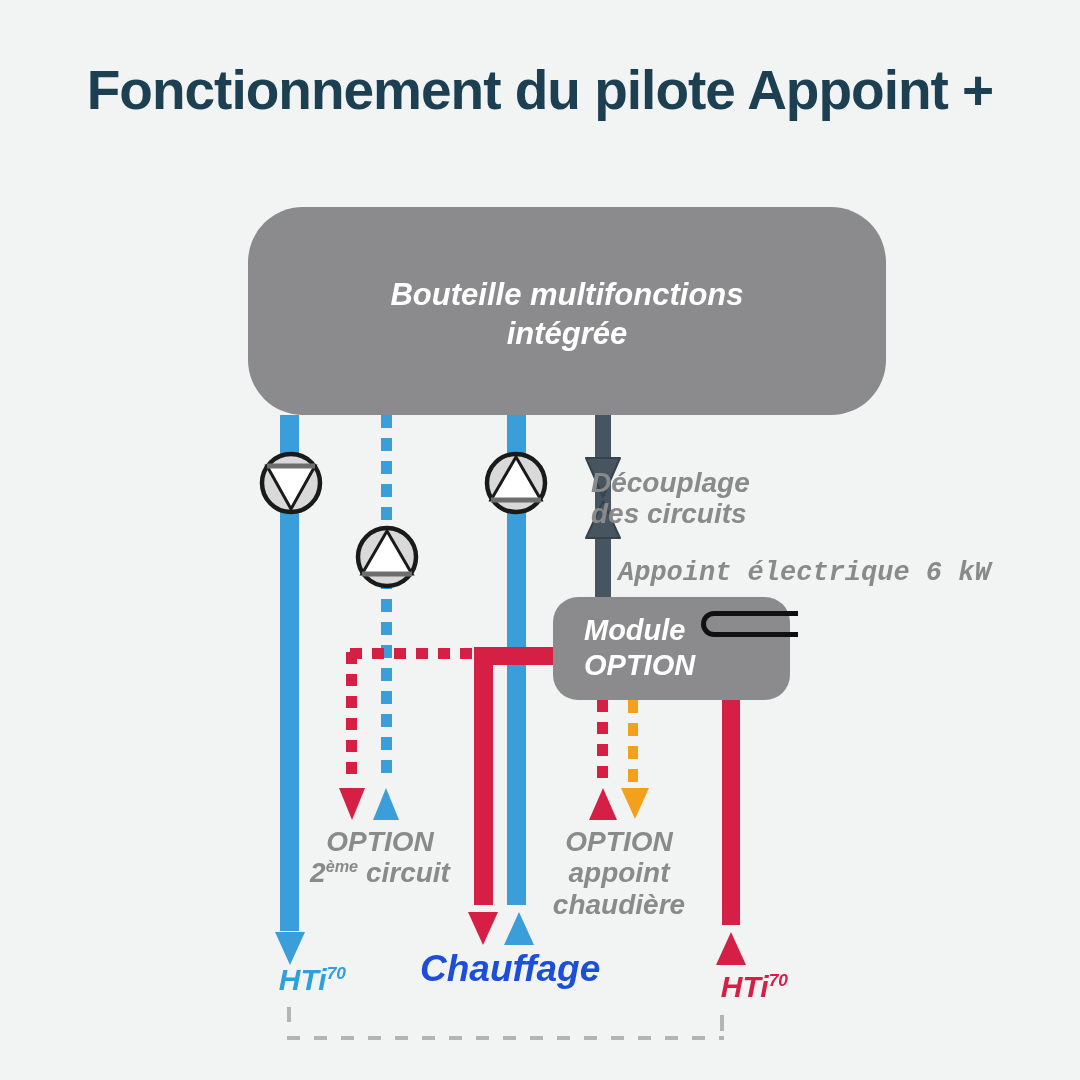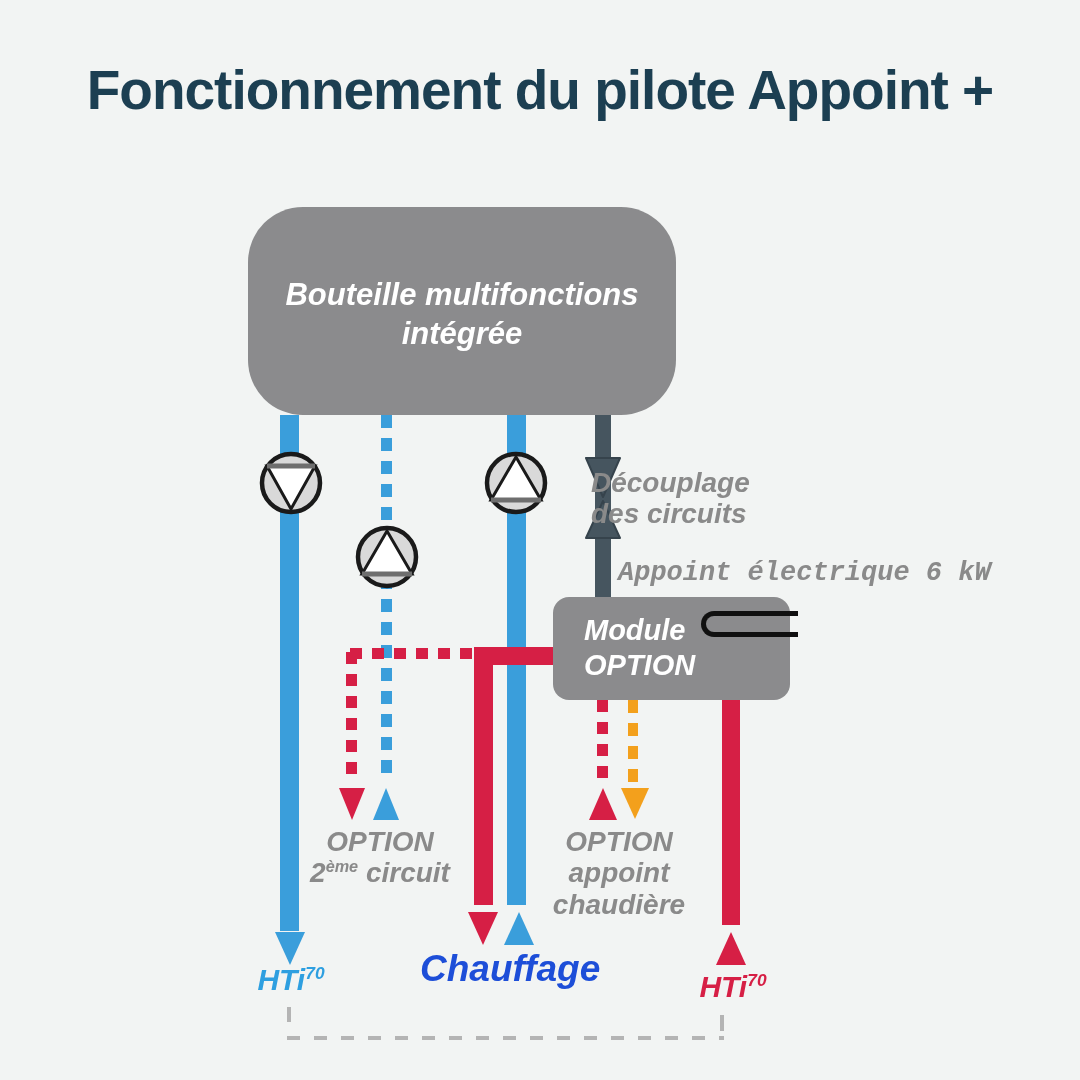--- a/index.html
+++ b/index.html
@@ -15,29 +15,29 @@
   
   .title{
     position:absolute;left:0;right:0;top:58px;
     text-align:center;
     font-size:55px;font-weight:800;letter-spacing:-1px;
     color:#1c3f52;
   }
 
   
   .tank{
-    position:absolute;left:248px;top:207px;width:428px;height:208px;
+    position:absolute;left:248px;top:207px;width:638px;height:208px;
     background:#8b8b8d;border-radius:55px;
     display:flex;flex-direction:column;justify-content:center;align-items:center;
     color:#ffffff;font-style:italic;font-weight:700;font-size:31px;line-height:1.25;
     padding-top:8px;box-sizing:border-box;text-align:center;
   }
   .module{
     position:absolute;left:553px;top:597px;width:237px;height:103px;
-    background:#8b8b8d;border-radius:16px;
+    background:#8b8b8d;border-radius:25px;
     color:#ffffff;font-style:italic;font-weight:700;font-size:29px;line-height:1.2;
     padding:16px 0 0 31px;box-sizing:border-box;
   }
   .heat-element{
     position:absolute;left:701px;top:611px;width:97px;height:26px;
     border:5px solid #101010;border-right:none;
     border-radius:14px 0 0 14px;box-sizing:border-box;
   }
 
   
@@ -80,21 +80,21 @@
   
   .glabel{position:absolute;color:#8a8a8a;font-style:italic;font-weight:600;}
   .decouplage{left:591px;top:468px;font-size:28px;line-height:1.1;}
   .appoint{left:618px;top:558px;font-size:27px;font-family:Liberation Mono, monospace;}
   .opt-circuit{left:295px;top:826px;width:170px;text-align:center;font-size:28px;line-height:1.12;}
   .opt-chaudiere{left:540px;top:826px;width:158px;text-align:center;font-size:28px;line-height:1.12;}
   .chauffage{position:absolute;left:420px;top:948px;width:165px;text-align:center;
     color:#1d4ed8;font-style:italic;font-weight:700;font-size:37px;}
 
   
-  .hti{position:absolute;width:110px;text-align:center;font-style:italic;font-weight:700;font-size:30px;}
+  .hti{position:absolute;width:110px;text-align:right;font-style:italic;font-weight:700;font-size:30px;}
   .hti-left{left:236px;top:963px;color:#2e9fe0;}
   .hti-right{left:678px;top:970px;color:#d61f45;}
   sup{font-size:58%;}
 
   
   .bracket{position:absolute;background:#b4b4b4;}
   .br-left{left:287px;top:1007px;width:4px;height:15px;}
   .br-right{left:720px;top:1015px;width:4px;height:16px;}
   .br-h{left:287px;top:1036px;width:437px;height:4px;background:repeating-linear-gradient(90deg,#b4b4b4 0 13px,transparent 13px 27px);}
 </style>

